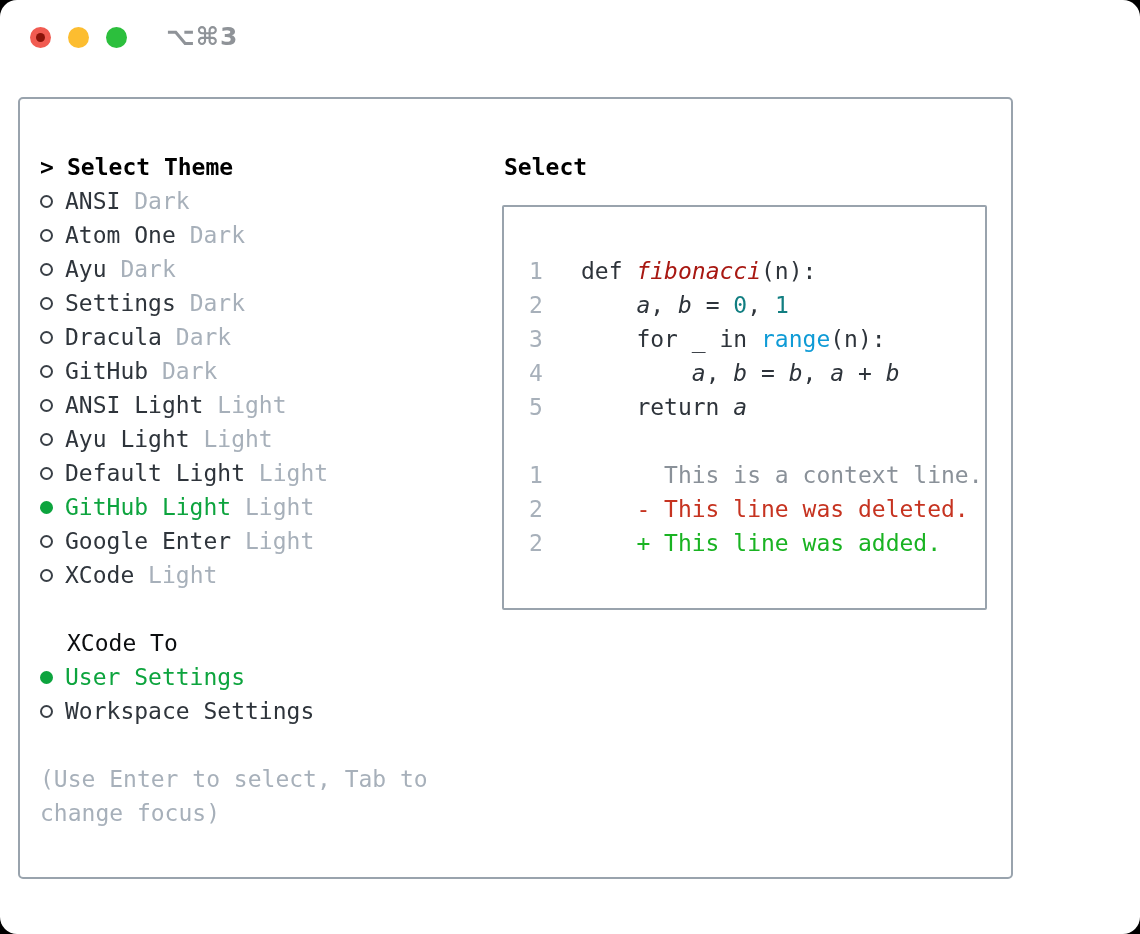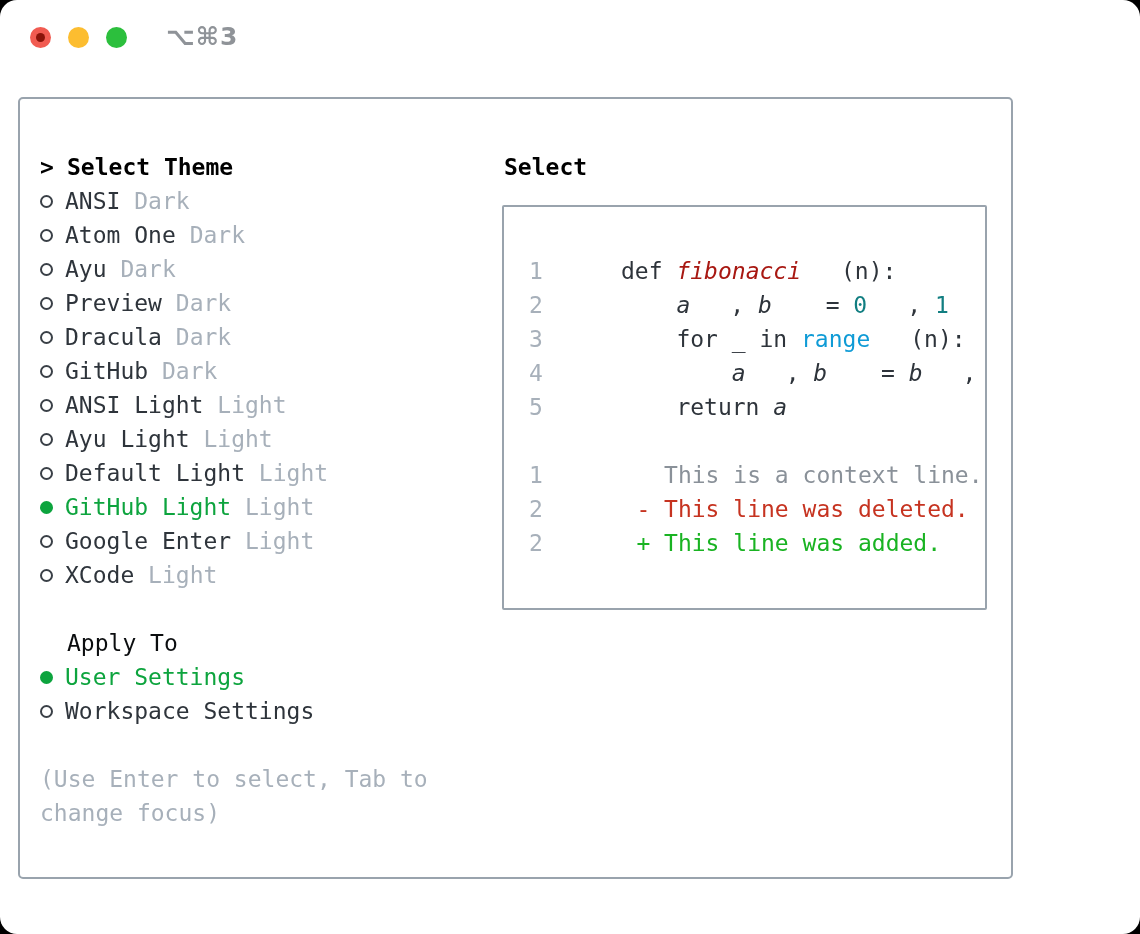--- a/index.html
+++ b/index.html
@@ -65,21 +65,21 @@
     position:absolute;left:482px;top:106px;width:485px;height:405px;
     border:2px solid var(--panel_border);border-radius:2px;
     box-sizing:border-box;overflow:hidden;
   }
   .code{
     position:absolute;left:25px;top:47px;
     font-size:23px;line-height:34px;white-space:pre;
   }
   .code-row{height:34px;}
   .lineno{display:inline-block;width:52px;color:var(--lineno_gray);}
-  .tk-p{color:var(--code_plain);margin-left:40px;}
+  .tk-p{color:var(--code_plain);}
   .tk-fn{color:var(--code_function_red);font-style:italic;}
   .tk-n{color:var(--code_number_teal);}
   .tk-b{color:var(--code_builtin_blue);}
   .tk-v{color:var(--code_plain);font-style:italic;}
   .tk-ctx{color:var(--diff_context_gray);text-align:right;}
   .tk-del{color:var(--diff_deleted_red);}
   .tk-add{color:var(--diff_added_green);}
 </style>
 </head>
 <body>
@@ -99,35 +99,35 @@
 
     <div class="left-col">
       <div class="row">
         <span class="prefix caret">&gt;</span><span class="hdr">Select Theme</span>
       </div>
 
       <div id="theme-list">
           <div class="row"><span class="radio"></span><span class="item-name">ANSI</span><span class="item-tag">Dark</span></div>
           <div class="row"><span class="radio"></span><span class="item-name">Atom One</span><span class="item-tag">Dark</span></div>
           <div class="row"><span class="radio"></span><span class="item-name">Ayu</span><span class="item-tag">Dark</span></div>
-          <div class="row"><span class="radio"></span><span class="item-name">Preview</span><span class="item-tag">Dark</span></div>
+          <div class="row"><span class="radio"></span><span class="item-name">Settings</span><span class="item-tag">Dark</span></div>
           <div class="row"><span class="radio"></span><span class="item-name">Dracula</span><span class="item-tag">Dark</span></div>
           <div class="row"><span class="radio"></span><span class="item-name">GitHub</span><span class="item-tag">Dark</span></div>
           <div class="row"><span class="radio"></span><span class="item-name">ANSI Light</span><span class="item-tag">Light</span></div>
           <div class="row"><span class="radio"></span><span class="item-name">Ayu Light</span><span class="item-tag">Light</span></div>
           <div class="row"><span class="radio"></span><span class="item-name">Default Light</span><span class="item-tag">Light</span></div>
           <div class="row"><span class="radio sel"></span><span class="item-name sel">GitHub Light</span><span class="item-tag">Light</span></div>
           <div class="row"><span class="radio"></span><span class="item-name">Google Enter</span><span class="item-tag">Light</span></div>
           <div class="row"><span class="radio"></span><span class="item-name">XCode</span><span class="item-tag">Light</span></div>
         </div>
 
       <div class="row"></div>
 
       <div class="row">
-        <span class="prefix"></span><span class="apply-hdr">Apply To</span>
+        <span class="prefix"></span><span class="apply-hdr">XCode To</span>
       </div>
 
       <div id="apply-list">
           <div class="row"><span class="radio sel"></span><span class="item-name sel">User Settings</span></div>
           <div class="row"><span class="radio"></span><span class="item-name">Workspace Settings</span></div>
         </div>
 
       <div class="row"></div>
 
       <div class="hint">(Use Enter to select, Tab to change focus)</div>

